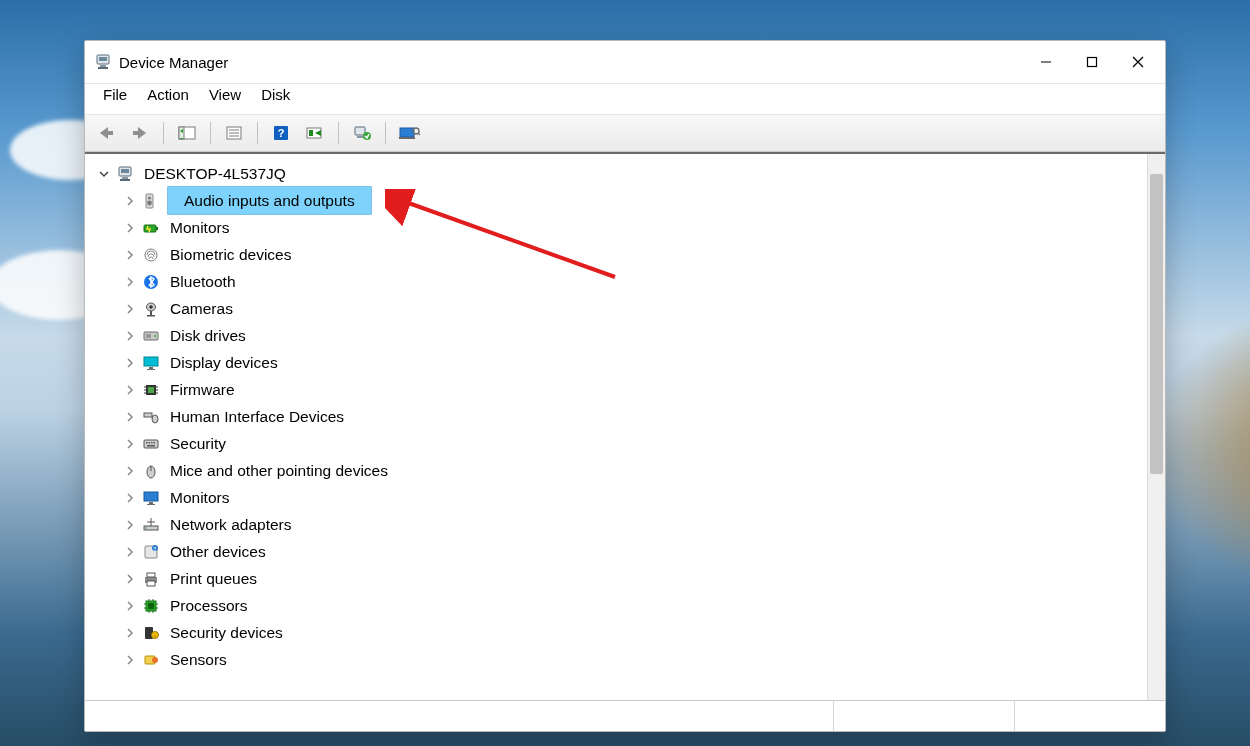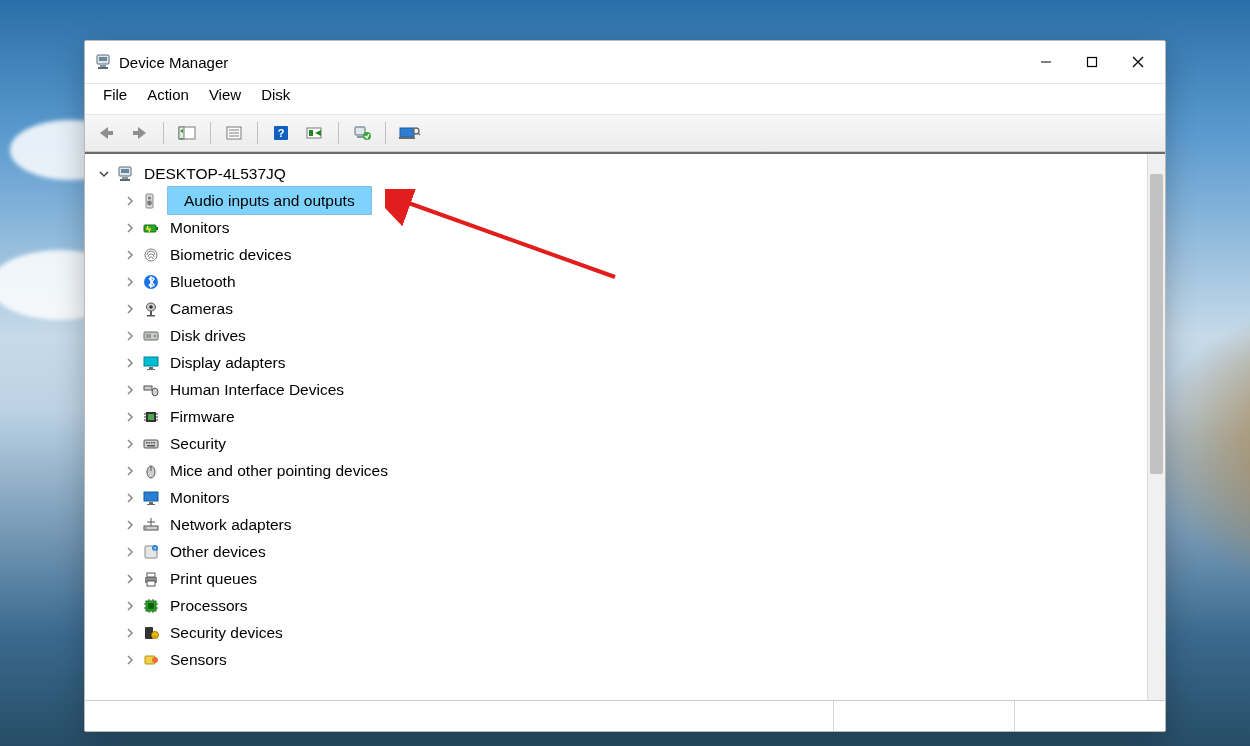--- a/index.html
+++ b/index.html
@@ -374,35 +374,21 @@
               </svg>
             </span>
             <span class="node-icon">
               <svg width="18" height="18" viewBox="0 0 18 18">
                 <rect x="2" y="3" width="14" height="9" fill="#00bcd4" stroke="#00838f"></rect>
                 <rect x="2" y="3" width="14" height="9" fill="url(#g)" opacity="0.3"></rect>
                 <rect x="7" y="13" width="4" height="2" fill="#6a6a6a"></rect>
                 <rect x="5" y="15" width="8" height="1" fill="#6a6a6a"></rect>
               </svg>
             </span>
-            <span class="node-label">Display adapters</span>
-          </div>
-          <div class="tree-row indent-1">
-            <span class="expander">
-              <svg width="10" height="10" viewBox="0 0 10 10">
-                <path d="M3 1 L7 5 L3 9" fill="none" stroke="#888" stroke-width="1.5"></path>
-              </svg>
-            </span>
-            <span class="node-icon">
-              <svg width="18" height="18" viewBox="0 0 18 18">
-                <rect x="2" y="5" width="8" height="4" fill="#cfcfcf" stroke="#555"></rect>
-                <ellipse cx="13" cy="11" rx="3" ry="4" fill="#cfcfcf" stroke="#555"></ellipse>
-              </svg>
-            </span>
-            <span class="node-label">Human Interface Devices</span>
+            <span class="node-label">Display devices</span>
           </div>
           <div class="tree-row indent-1">
             <span class="expander">
               <svg width="10" height="10" viewBox="0 0 10 10">
                 <path d="M3 1 L7 5 L3 9" fill="none" stroke="#888" stroke-width="1.5"></path>
               </svg>
             </span>
             <span class="node-icon">
               <svg width="18" height="18" viewBox="0 0 18 18">
                 <rect x="4" y="4" width="10" height="10" fill="#333"></rect>
@@ -411,20 +397,34 @@
                   <line x1="2" y1="6" x2="4" y2="6"></line>
                   <line x1="2" y1="9" x2="4" y2="9"></line>
                   <line x1="2" y1="12" x2="4" y2="12"></line>
                   <line x1="14" y1="6" x2="16" y2="6"></line>
                   <line x1="14" y1="9" x2="16" y2="9"></line>
                   <line x1="14" y1="12" x2="16" y2="12"></line>
                 </g>
               </svg>
             </span>
             <span class="node-label">Firmware</span>
+          </div>
+          <div class="tree-row indent-1">
+            <span class="expander">
+              <svg width="10" height="10" viewBox="0 0 10 10">
+                <path d="M3 1 L7 5 L3 9" fill="none" stroke="#888" stroke-width="1.5"></path>
+              </svg>
+            </span>
+            <span class="node-icon">
+              <svg width="18" height="18" viewBox="0 0 18 18">
+                <rect x="2" y="5" width="8" height="4" fill="#cfcfcf" stroke="#555"></rect>
+                <ellipse cx="13" cy="11" rx="3" ry="4" fill="#cfcfcf" stroke="#555"></ellipse>
+              </svg>
+            </span>
+            <span class="node-label">Human Interface Devices</span>
           </div>
           <div class="tree-row indent-1">
             <span class="expander">
               <svg width="10" height="10" viewBox="0 0 10 10">
                 <path d="M3 1 L7 5 L3 9" fill="none" stroke="#888" stroke-width="1.5"></path>
               </svg>
             </span>
             <span class="node-icon">
               <svg width="18" height="18" viewBox="0 0 18 18">
                 <rect x="2" y="5" width="14" height="8" rx="1" fill="#cfcfcf" stroke="#555"></rect>

